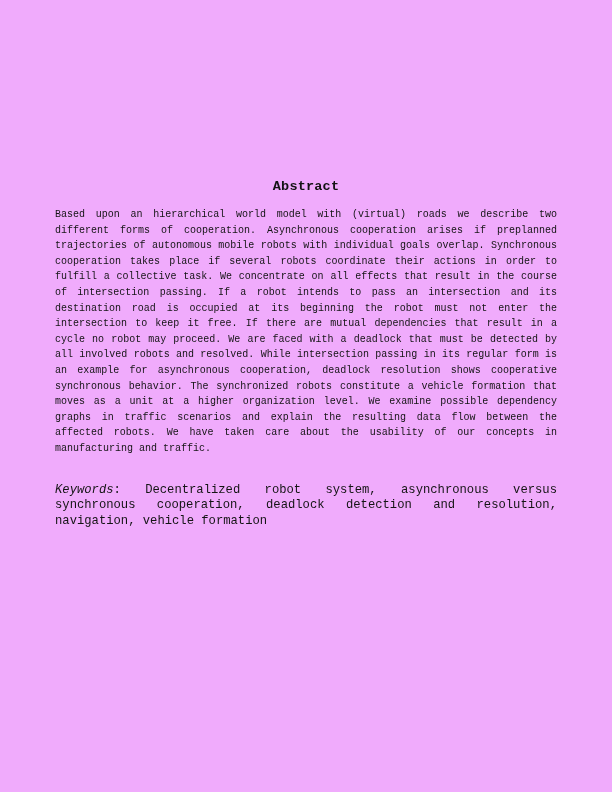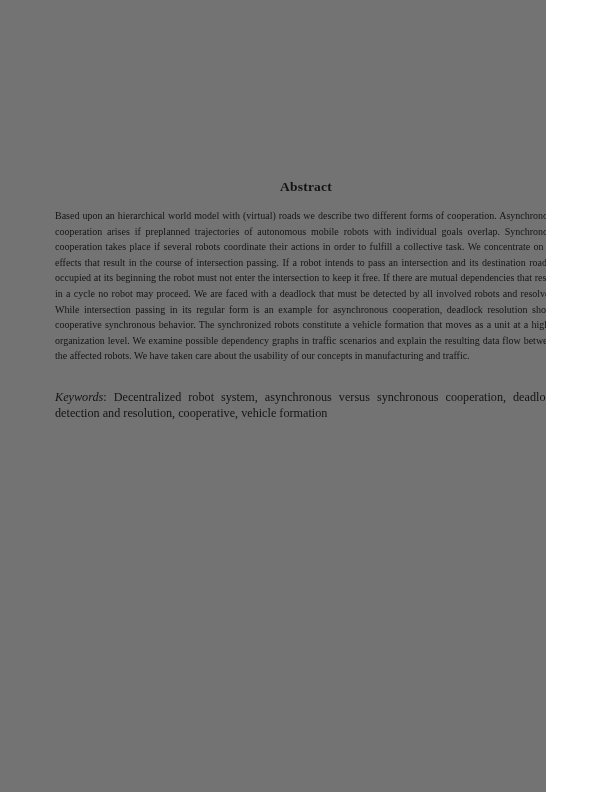--- a/index.html
+++ b/index.html
@@ -2,25 +2,25 @@
 <html><head>
 <meta charset="utf-8">
 <style>
   html, body {
     margin: 0;
     padding: 0;
     background: #ffffff;
   }
   .page {
     position: relative;
-    width: 546px;
+    width: 612px;
     height: 792px;
-    background: #737373;
+    background: #f0abfc;
     overflow: hidden;
-    font-family: Liberation Serif, serif;
+    font-family: Liberation Mono, monospace;
     color: #141414;
   }
   .content {
     position: absolute;
     top: 179px;
     left: 55px;
     width: 502px;
   }
   .abstract-title {
     margin: 0 0 13px 0;
@@ -45,15 +45,15 @@
     font-style: italic;
   }
 </style>
 </head>
 <body>
 
 <div class="page">
   <div class="content">
     <h1 class="abstract-title">Abstract</h1>
     <p class="abstract-text">Based upon an hierarchical world model with (virtual) roads we describe two different forms of cooperation. Asynchronous cooperation arises if preplanned trajectories of autonomous mobile robots with individual goals overlap. Synchronous cooperation takes place if several robots coordinate their actions in order to fulfill a collective task. We concentrate on all effects that result in the course of intersection passing. If a robot intends to pass an intersection and its destination road is occupied at its beginning the robot must not enter the intersection to keep it free. If there are mutual dependencies that result in a cycle no robot may proceed. We are faced with a deadlock that must be detected by all involved robots and resolved. While intersection passing in its regular form is an example for asynchronous cooperation, deadlock resolution shows cooperative synchronous behavior. The synchronized robots constitute a vehicle formation that moves as a unit at a higher organization level. We examine possible dependency graphs in traffic scenarios and explain the resulting data flow between the affected robots. We have taken care about the usability of our concepts in manufacturing and traffic.</p>
-    <p class="keywords"><span class="keywords-label">Keywords</span><span>: </span><span>Decentralized robot system, asynchronous versus synchronous cooperation, deadlock detection and resolution, cooperative, vehicle formation</span></p>
+    <p class="keywords"><span class="keywords-label">Keywords</span><span>: </span><span>Decentralized robot system, asynchronous versus synchronous cooperation, deadlock detection and resolution, navigation, vehicle formation</span></p>
   </div>
 </div>
 
 </body></html>

